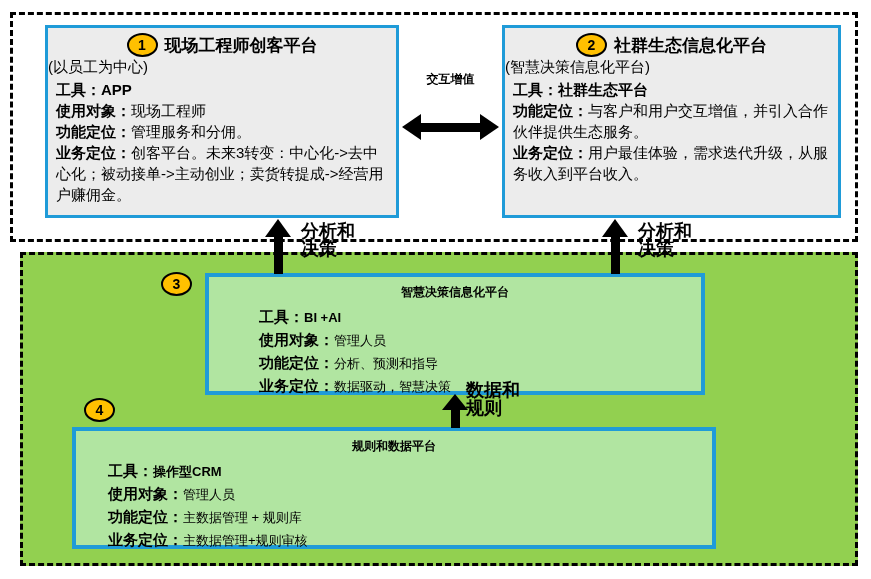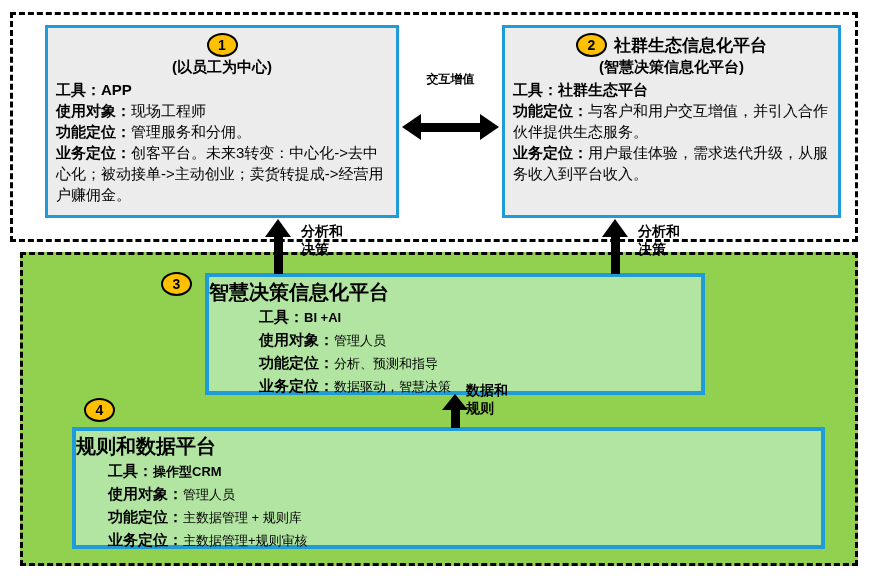--- a/index.html
+++ b/index.html
@@ -36,40 +36,41 @@
   .pbox {
     position: absolute;
     z-index: 2;
     border: 3px solid var(--blue-border, #1F9BD8);
   }
   .pbox.gray { background: var(--box-gray, #ECECEC); }
   .pbox.lightgreen { background: var(--light-green, #B1E5A1); border-width: 4px; }
   .box1 { left: 45px;  top: 25px;  width: 354px; height: 193px; }
   .box2 { left: 502px; top: 25px;  width: 339px; height: 193px; }
   .box3 { left: 205px; top: 273px; width: 500px; height: 122px; }
-  .box4 { left: 72px;  top: 427px; width: 753px; height: 122px; }
+  .box4 { left: 72px;  top: 427px; width: 644px; height: 122px; }
 
   .box-header {
     display: flex;
     align-items: center;
     justify-content: center;
     gap: 7px;
     margin-top: 5px;
     font-size: 17px;
     font-weight: bold;
     line-height: 23px;
   }
   .box-subtitle {
+    text-align: left;
+    font-size: 15px;
+    font-weight: normal;
+    line-height: 19px;
+  }
+  .box-title-center {
     text-align: center;
-    font-size: 15px;
-    font-weight: bold;
-    line-height: 19px;
-  }
-  .box-title-center {
-    font-size: 20px;
+    font-size: 12px;
     font-weight: bold;
     line-height: 22px;
     margin-top: 4px;
   }
   .box-body {
     padding: 3px 8px 0 8px;
     font-size: 15px;
     line-height: 21px;
   }
   .box3 .box-body { padding-left: 22px; }
@@ -147,37 +148,38 @@
     font-weight: bold;
     z-index: 5;
     white-space: nowrap;
   }
   .lbl-interact {
     left: 399px; top: 71px;
     width: 103px;
     text-align: center;
     font-size: 12px;
   }
-  .lbl-two-line { font-size: 14px; line-height: 18px; }
+  .lbl-two-line { font-size: 18px; line-height: 18px; }
   .lbl-analysis-left  { left: 301px; top: 222px; }
   .lbl-analysis-right { left: 638px; top: 222px; }
   .lbl-data           { left: 466px; top: 381px; }
 </style>
 </head>
 <body>
 
 <div class="stage">
 
   <div class="upper-zone"></div>
 
   <div class="lower-zone"></div>
 
   <div class="pbox gray box1">
     <div class="box-header">
       <span class="badge">1</span>
+      <span>现场工程师创客平台</span>
     </div>
     <div class="box-subtitle">(以员工为中心)</div>
     <div class="box-body">
       <div class="line"><span class="lbl">工具：</span><span class="val strong">APP</span></div>
       <div class="line"><span class="lbl">使用对象：</span><span class="val">现场工程师</span></div>
       <div class="line"><span class="lbl">功能定位：</span><span class="val">管理服务和分佣。</span></div>
       <div class="line"><span class="lbl">业务定位：</span><span class="val">创客平台。未来3转变：中心化-&gt;去中心化；被动接单-&gt;主动创业；卖货转提成-&gt;经营用户赚佣金。</span></div>
     </div>
   </div>
 

